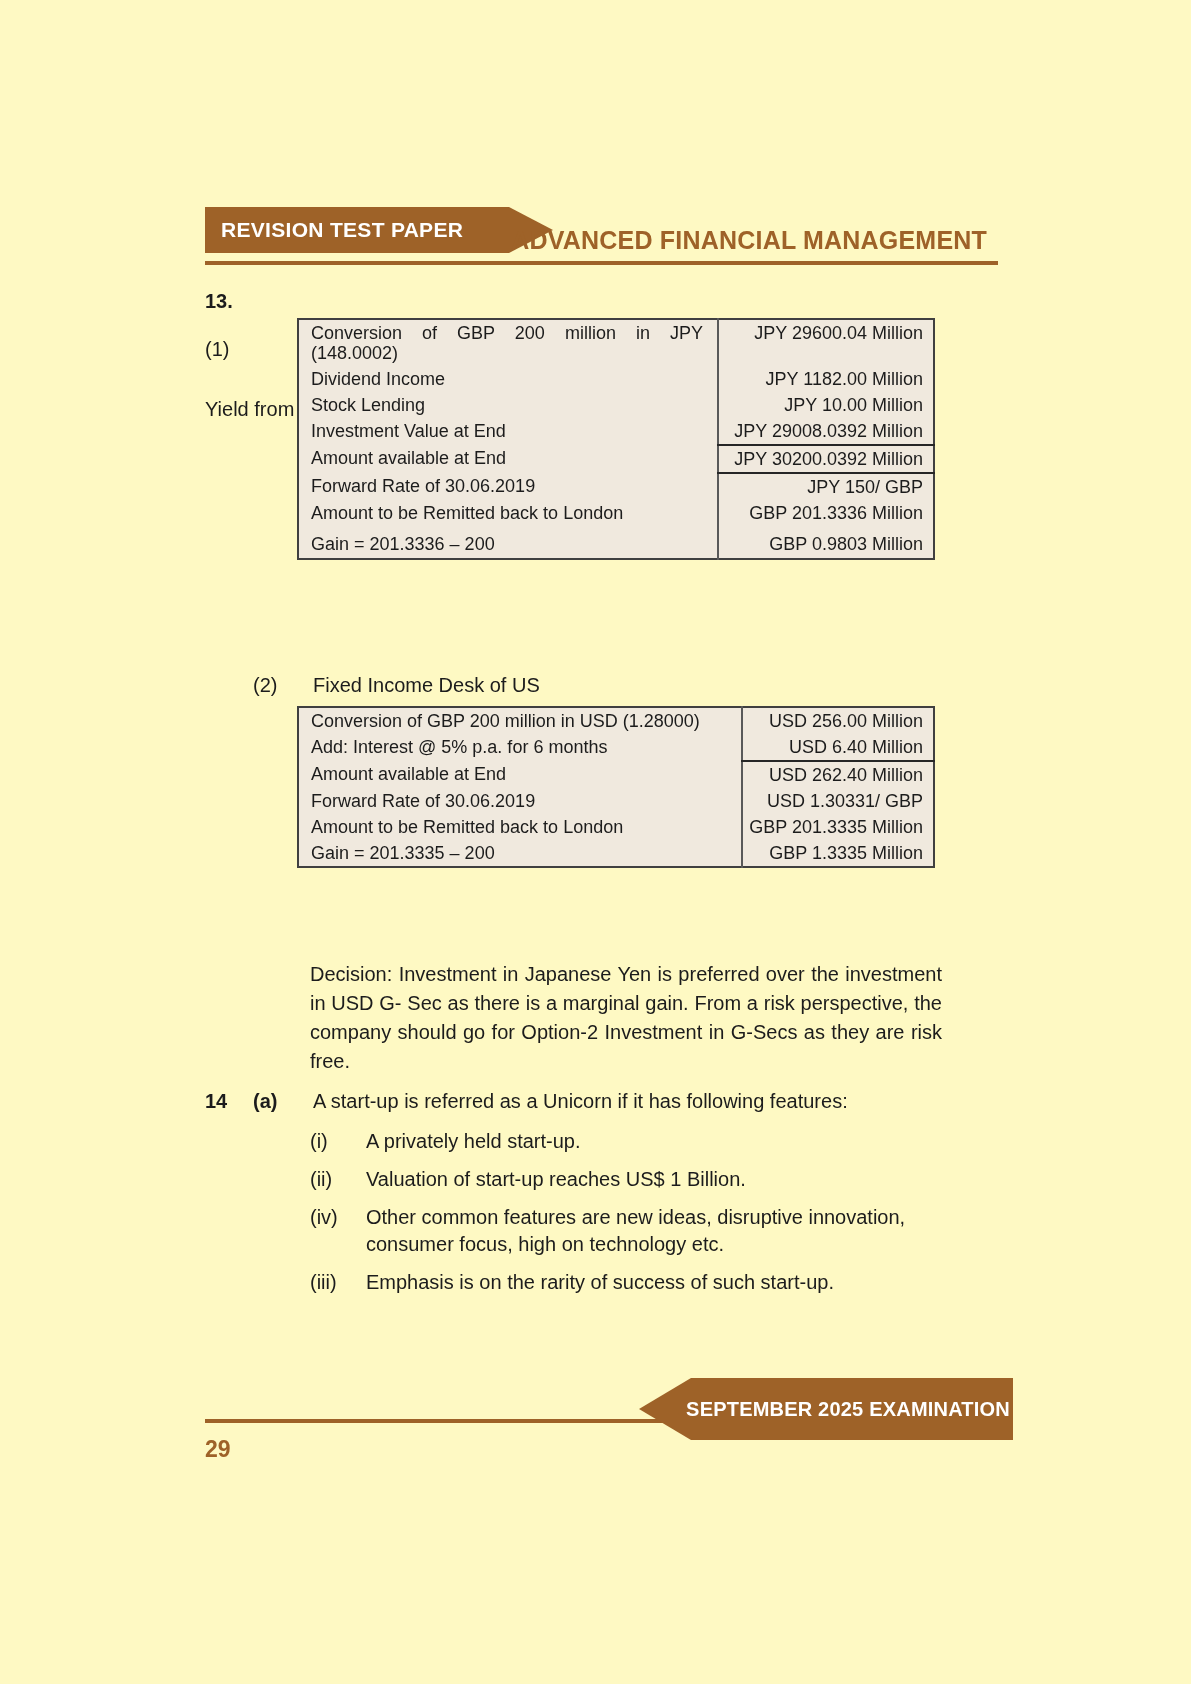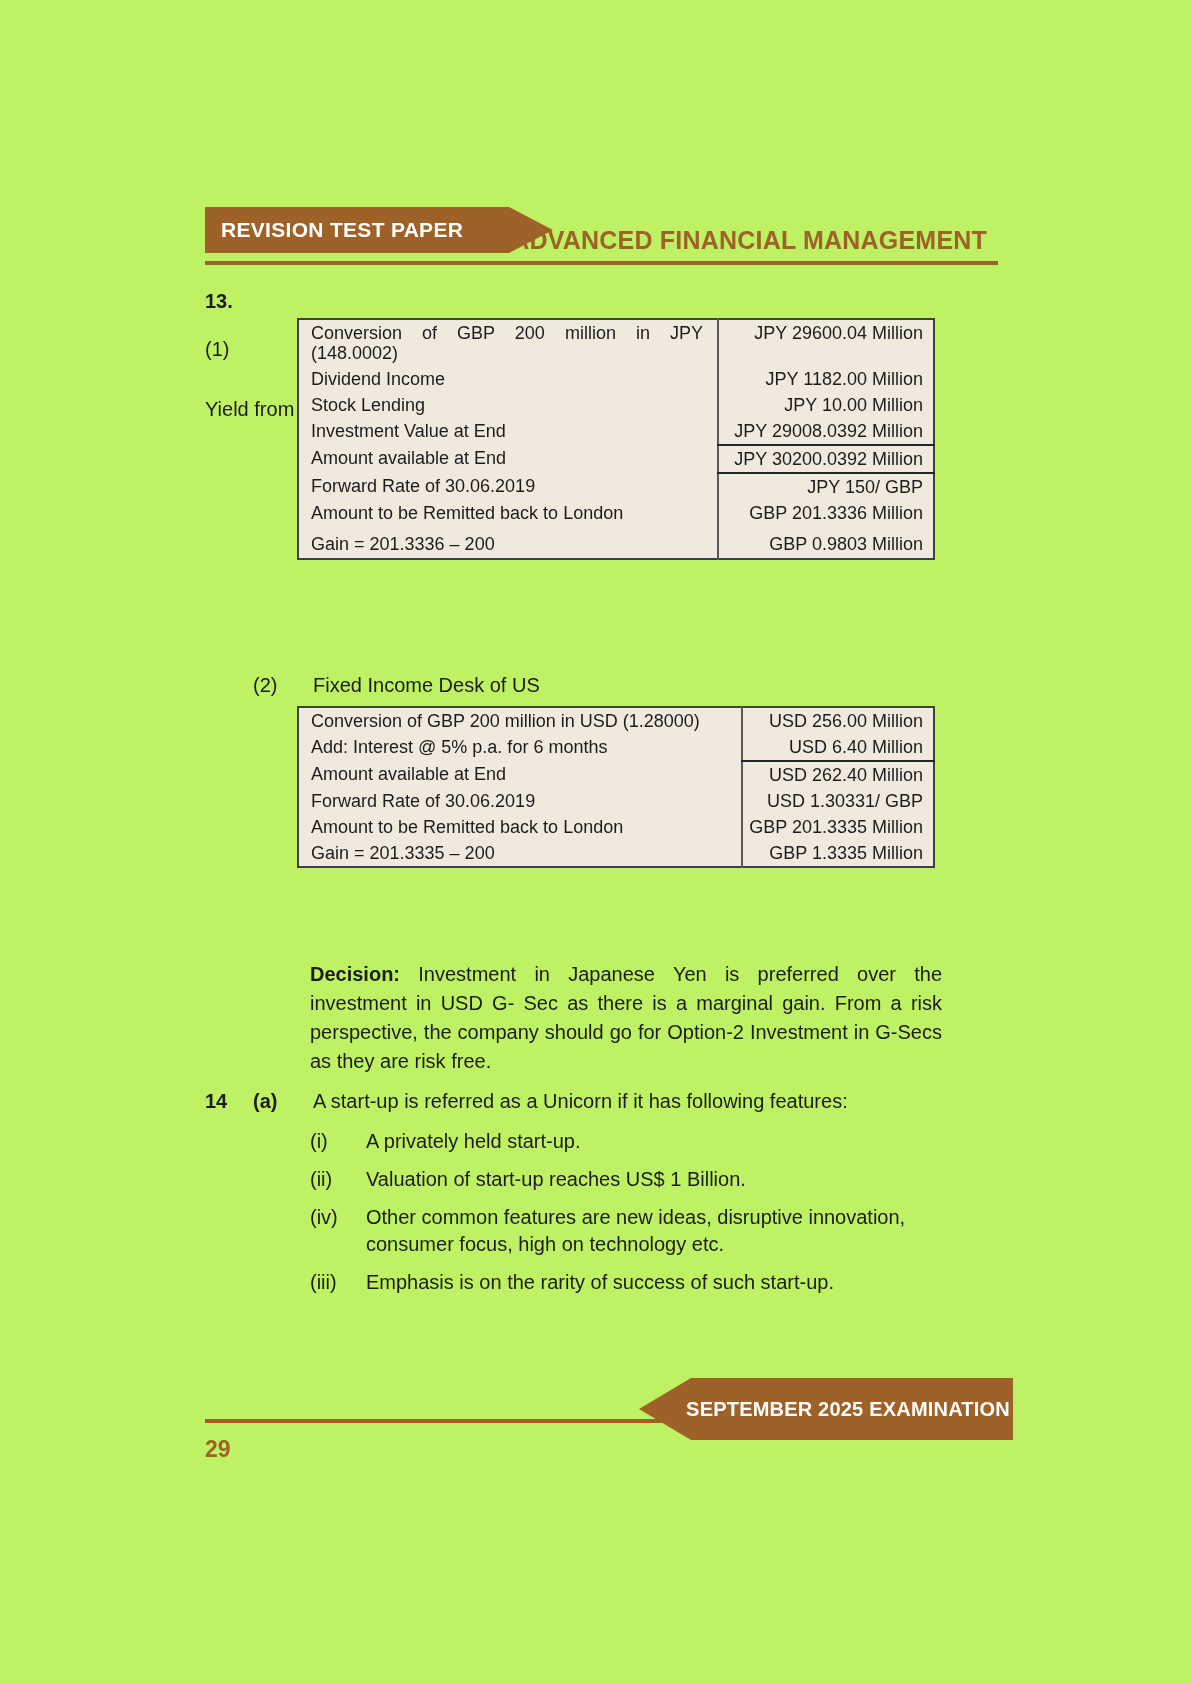--- a/index.html
+++ b/index.html
@@ -3,21 +3,21 @@
 <meta charset="utf-8">
 <style>
   :root{
     --brown:#9E6228;
     --table-bg:#F0E9DE;
     --table-border:#404040;
     --text:#1C1C1C;
   }
   html,body{margin:0;padding:0;background:#fff;}
   .page{
-    position:relative;width:1191px;height:1684px;background:#bef264;
+    position:relative;width:1191px;height:1684px;background:#fef9c3;
     font-family:"Liberation Sans","DejaVu Sans",sans-serif;color:var(--text);
     overflow:hidden;
   }
   
   .header-banner{
     position:absolute;left:205px;top:207px;width:348px;height:46px;
     background:var(--brown);
     clip-path:polygon(0 0,304px 0,100% 50%,304px 100%,0 100%);
     color:#fff;font-weight:bold;font-size:21px;line-height:46px;
     padding-left:16px;box-sizing:border-box;letter-spacing:.3px;
@@ -59,21 +59,21 @@
   .tbl td.val.rule{border-bottom:2px solid #262626;}
   .tbl1 tr:nth-child(7) td.label{padding-right:70px;}
   .tbl2 tr:first-child td.label{padding-right:36px;}
   .tbl1 tr:last-child td{padding-top:8px;}
   .tbl1 tr:last-child td.val{vertical-align:bottom;padding-bottom:4px;}
   
   .decision{
     position:absolute;left:310px;top:960px;width:632px;
     font-size:20px;line-height:29px;text-align:justify;margin:0;
   }
-  .decision b{font-weight:bold;margin-top:32px;}
+  .decision b{font-weight:normal;margin-top:32px;}
   
   .features{position:absolute;left:310px;top:1128px;width:642px;font-size:20px;}
   .feature-item{display:flex;margin-bottom:11px;}
   .feature-item .fmark{flex:0 0 56px;line-height:27px;}
   .feature-item .ftext{flex:1;line-height:27px;}
   
   .footer-rule{
     position:absolute;left:205px;top:1419px;width:808px;height:4px;
     background:var(--brown);
   }

